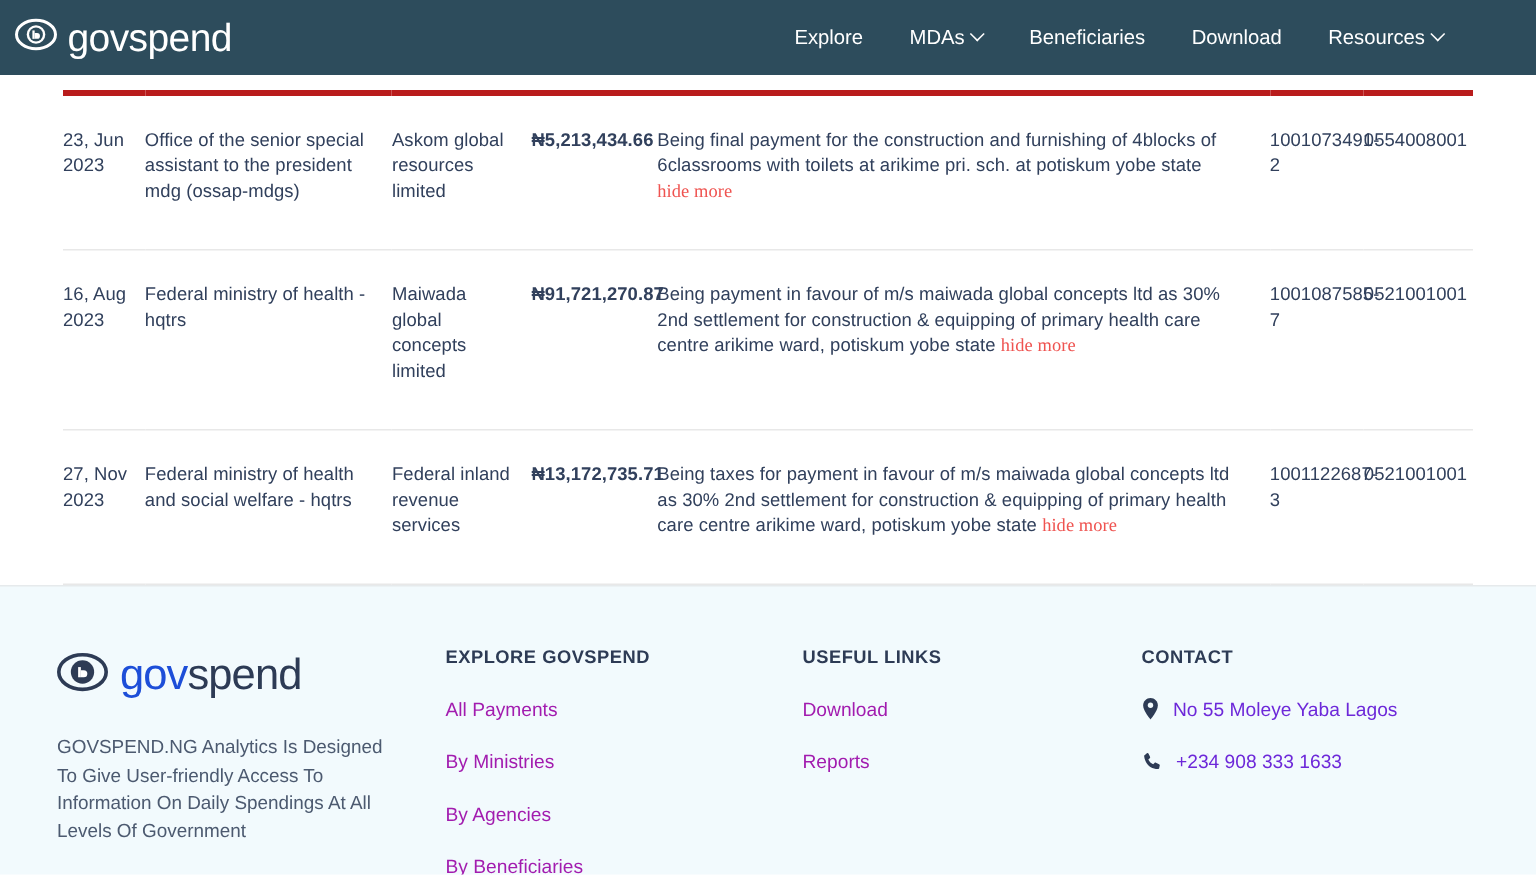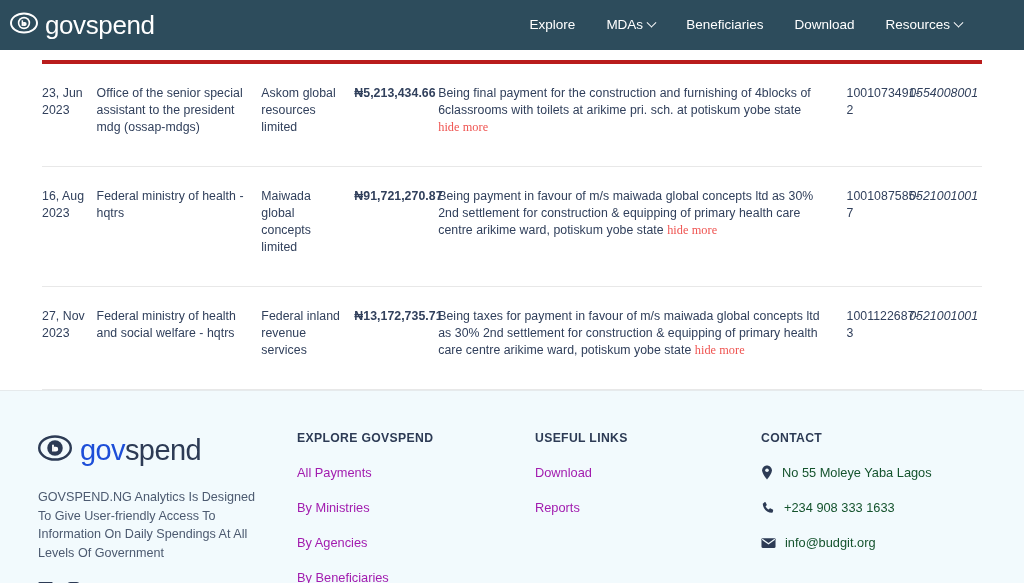--- a/index.html
+++ b/index.html
@@ -83,21 +83,21 @@
     line-height: 17px;
     color: #31405c;
     letter-spacing: 0.05px;
   }
   .col-date   { width: 54px;  padding-right: 10px !important; }
   .col-mda    { width: 163px; padding-right: 12px !important; margin-top: 11px; }
   .col-bene   { width: 92px;  padding-right: 12px !important; }
   .col-amount { width: 83px;  padding-right: 12px !important; font-weight: 600; white-space: nowrap; }
   .col-desc   { width: 404px; padding-right: 20px !important; }
   .col-acct   { width: 62px;  padding-right: 12px !important; }
-  .col-code   { width: 72px; font-style: italic; }
+  .col-code   { width: 72px; }
 
   .hide-more {
     color: #ef5350;
     cursor: pointer;
     white-space: nowrap;
     font-family: Liberation Serif, serif;
   }
 
   
   .site-footer {
@@ -153,21 +153,21 @@
     margin-bottom: 20px;
     cursor: pointer;
     display: block;
   }
   .contact-row {
     display: flex;
     align-items: center;
     gap: 9px;
     margin-bottom: 20px;
     font-size: 12.8px;
-    color: #14532d;
+    color: #6d28d9;
   }
   .contact-row svg { flex: none; display: block; }
 </style>
 </head>
 <body>
 
 <header class="site-header">
   <div class="brand">
     <span class="brand-mark">
       <svg width="28" height="28" viewBox="0 0 28 28">
@@ -304,24 +304,15 @@
 
     <div class="contact-row">
       <span>
         <svg width="14" height="14" viewBox="0 0 16 16">
           <path d="M4.3 1.1c0.4-0.1 0.8 0.1 1 0.5l1.2 2.4c0.2 0.4 0.1 0.8-0.2 1.1L5.2 6.1c0.7 1.6 2.1 3 3.7 3.7l1-1.1c0.3-0.3 0.7-0.4 1.1-0.2l2.4 1.2c0.4 0.2 0.6 0.6 0.5 1l-0.4 1.9c-0.1 0.5-0.5 0.8-1 0.8C6.8 13.4 2.6 9.2 2 3.5c0-0.5 0.3-0.9 0.8-1z" fill="#2d3b55"></path>
         </svg>
       </span>
       <span>+234 908 333 1633</span>
     </div>
 
-    <div class="contact-row">
-      <span>
-        <svg width="15" height="12" viewBox="0 0 16 12">
-          <rect x="0.5" y="0.8" width="15" height="10.4" rx="1.2" fill="#2d3b55"></rect>
-          <path d="M1.3 2.1 L8 6.9 L14.7 2.1" fill="none" stroke="#f2fafd" stroke-width="1.3"></path>
-        </svg>
-      </span>
-      <span>info@budgit.org</span>
-    </div>
   </div>
 
 </footer>
 
 </body></html>

